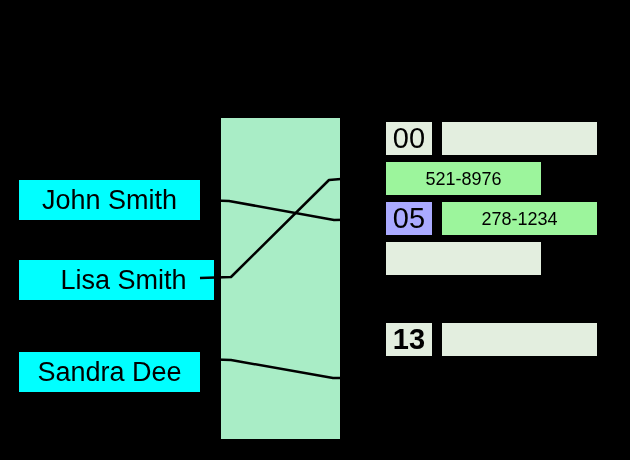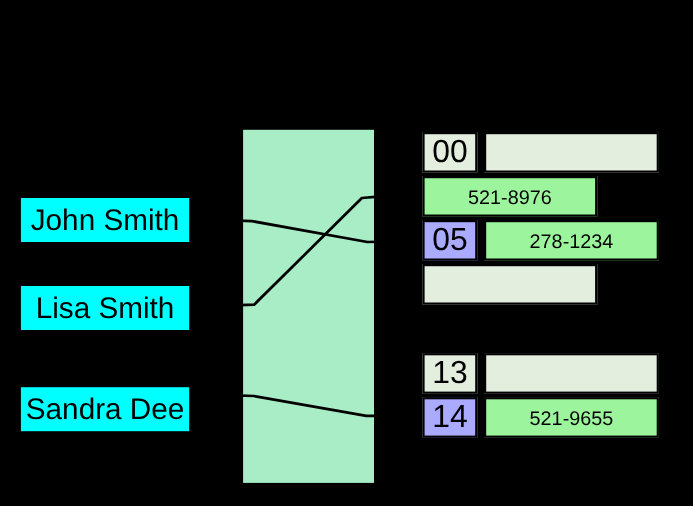--- a/index.html
+++ b/index.html
@@ -18,32 +18,32 @@
   .stage {
     position: absolute;
     inset: 0;
     width: 630px;
     height: 460px;
   }
   
   .key-box {
     position: absolute;
     left: 19px;
-    width: 153px;
+    width: 181px;
     height: 40px;
     background: var(--key-box, #00ffff);
     display: flex;
     align-items: center;
     justify-content: center;
     font-size: 27px;
     line-height: 1;
     color: var(--text, #000);
   }
   .key-john   { top: 180px; }
-  .key-lisa   { top: 260px; }
+  .key-lisa   { top: 260px; padding-left: 14px; }
   .key-sandra { top: 324px; margin-top: 28px; }
   
   .hash-box {
     position: absolute;
     left: 221px;
     top: 118px;
     width: 119px;
     height: 321px;
     background: var(--hash-box, #a9edc6);
   }
@@ -68,20 +68,21 @@
     flex-direction: column;
     gap: 3px;
   }
   .bucket-row {
     display: flex;
     gap: 6px;
     height: 37px;
   }
   .bucket-row.group-start {
     margin-top: 41px;
+    font-weight: bold;
   }
   .cell {
     box-sizing: border-box;
     border: 2px solid var(--line, #000);
     background: var(--cell-empty, #e3eedf);
     display: flex;
     align-items: center;
     justify-content: center;
     line-height: 1;
     color: var(--text, #000);
@@ -135,19 +136,15 @@
       <div class="cell idx hl">05</div>
       <div class="cell val filled">278-1234</div>
     </div>
     <div class="bucket-row">
       <div class="cell val"></div>
     </div>
     <div class="bucket-row group-start">
       <div class="cell idx">13</div>
       <div class="cell val"></div>
     </div>
-    <div class="bucket-row">
-      <div class="cell idx hl">14</div>
-      <div class="cell val filled">521-9655</div>
-    </div>
   </div>
 
 </div>
 
 </body></html>

